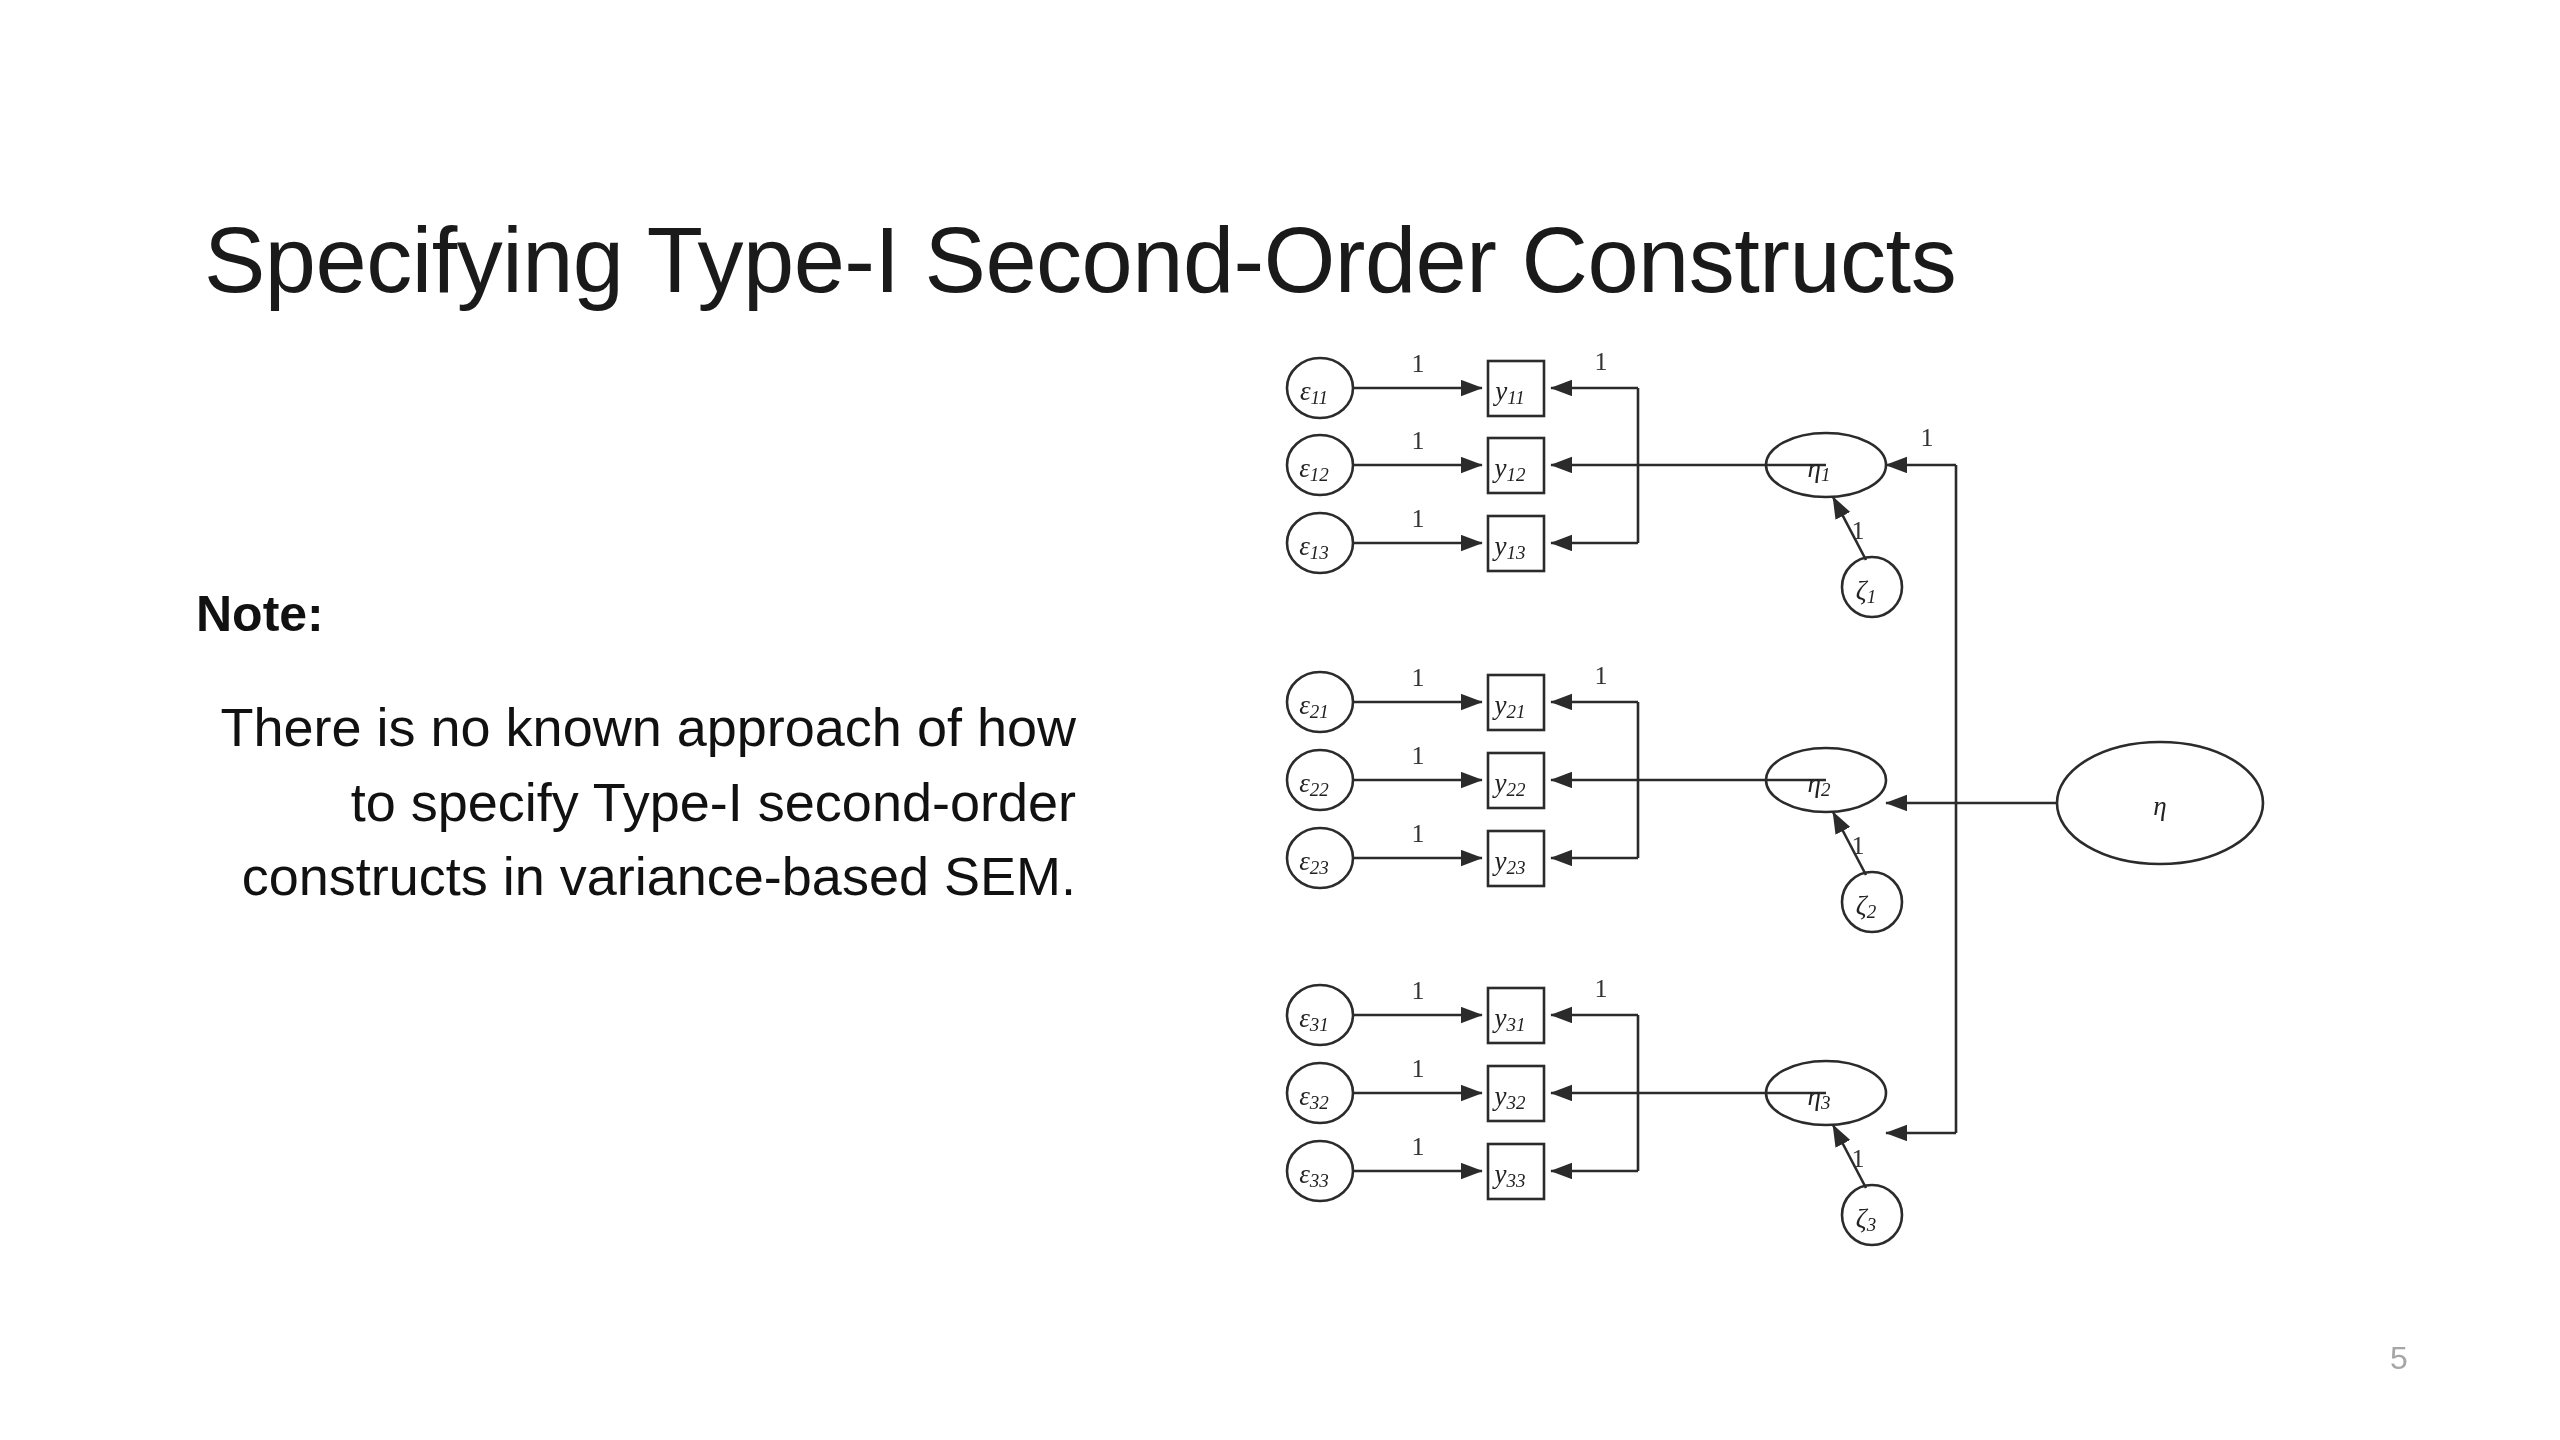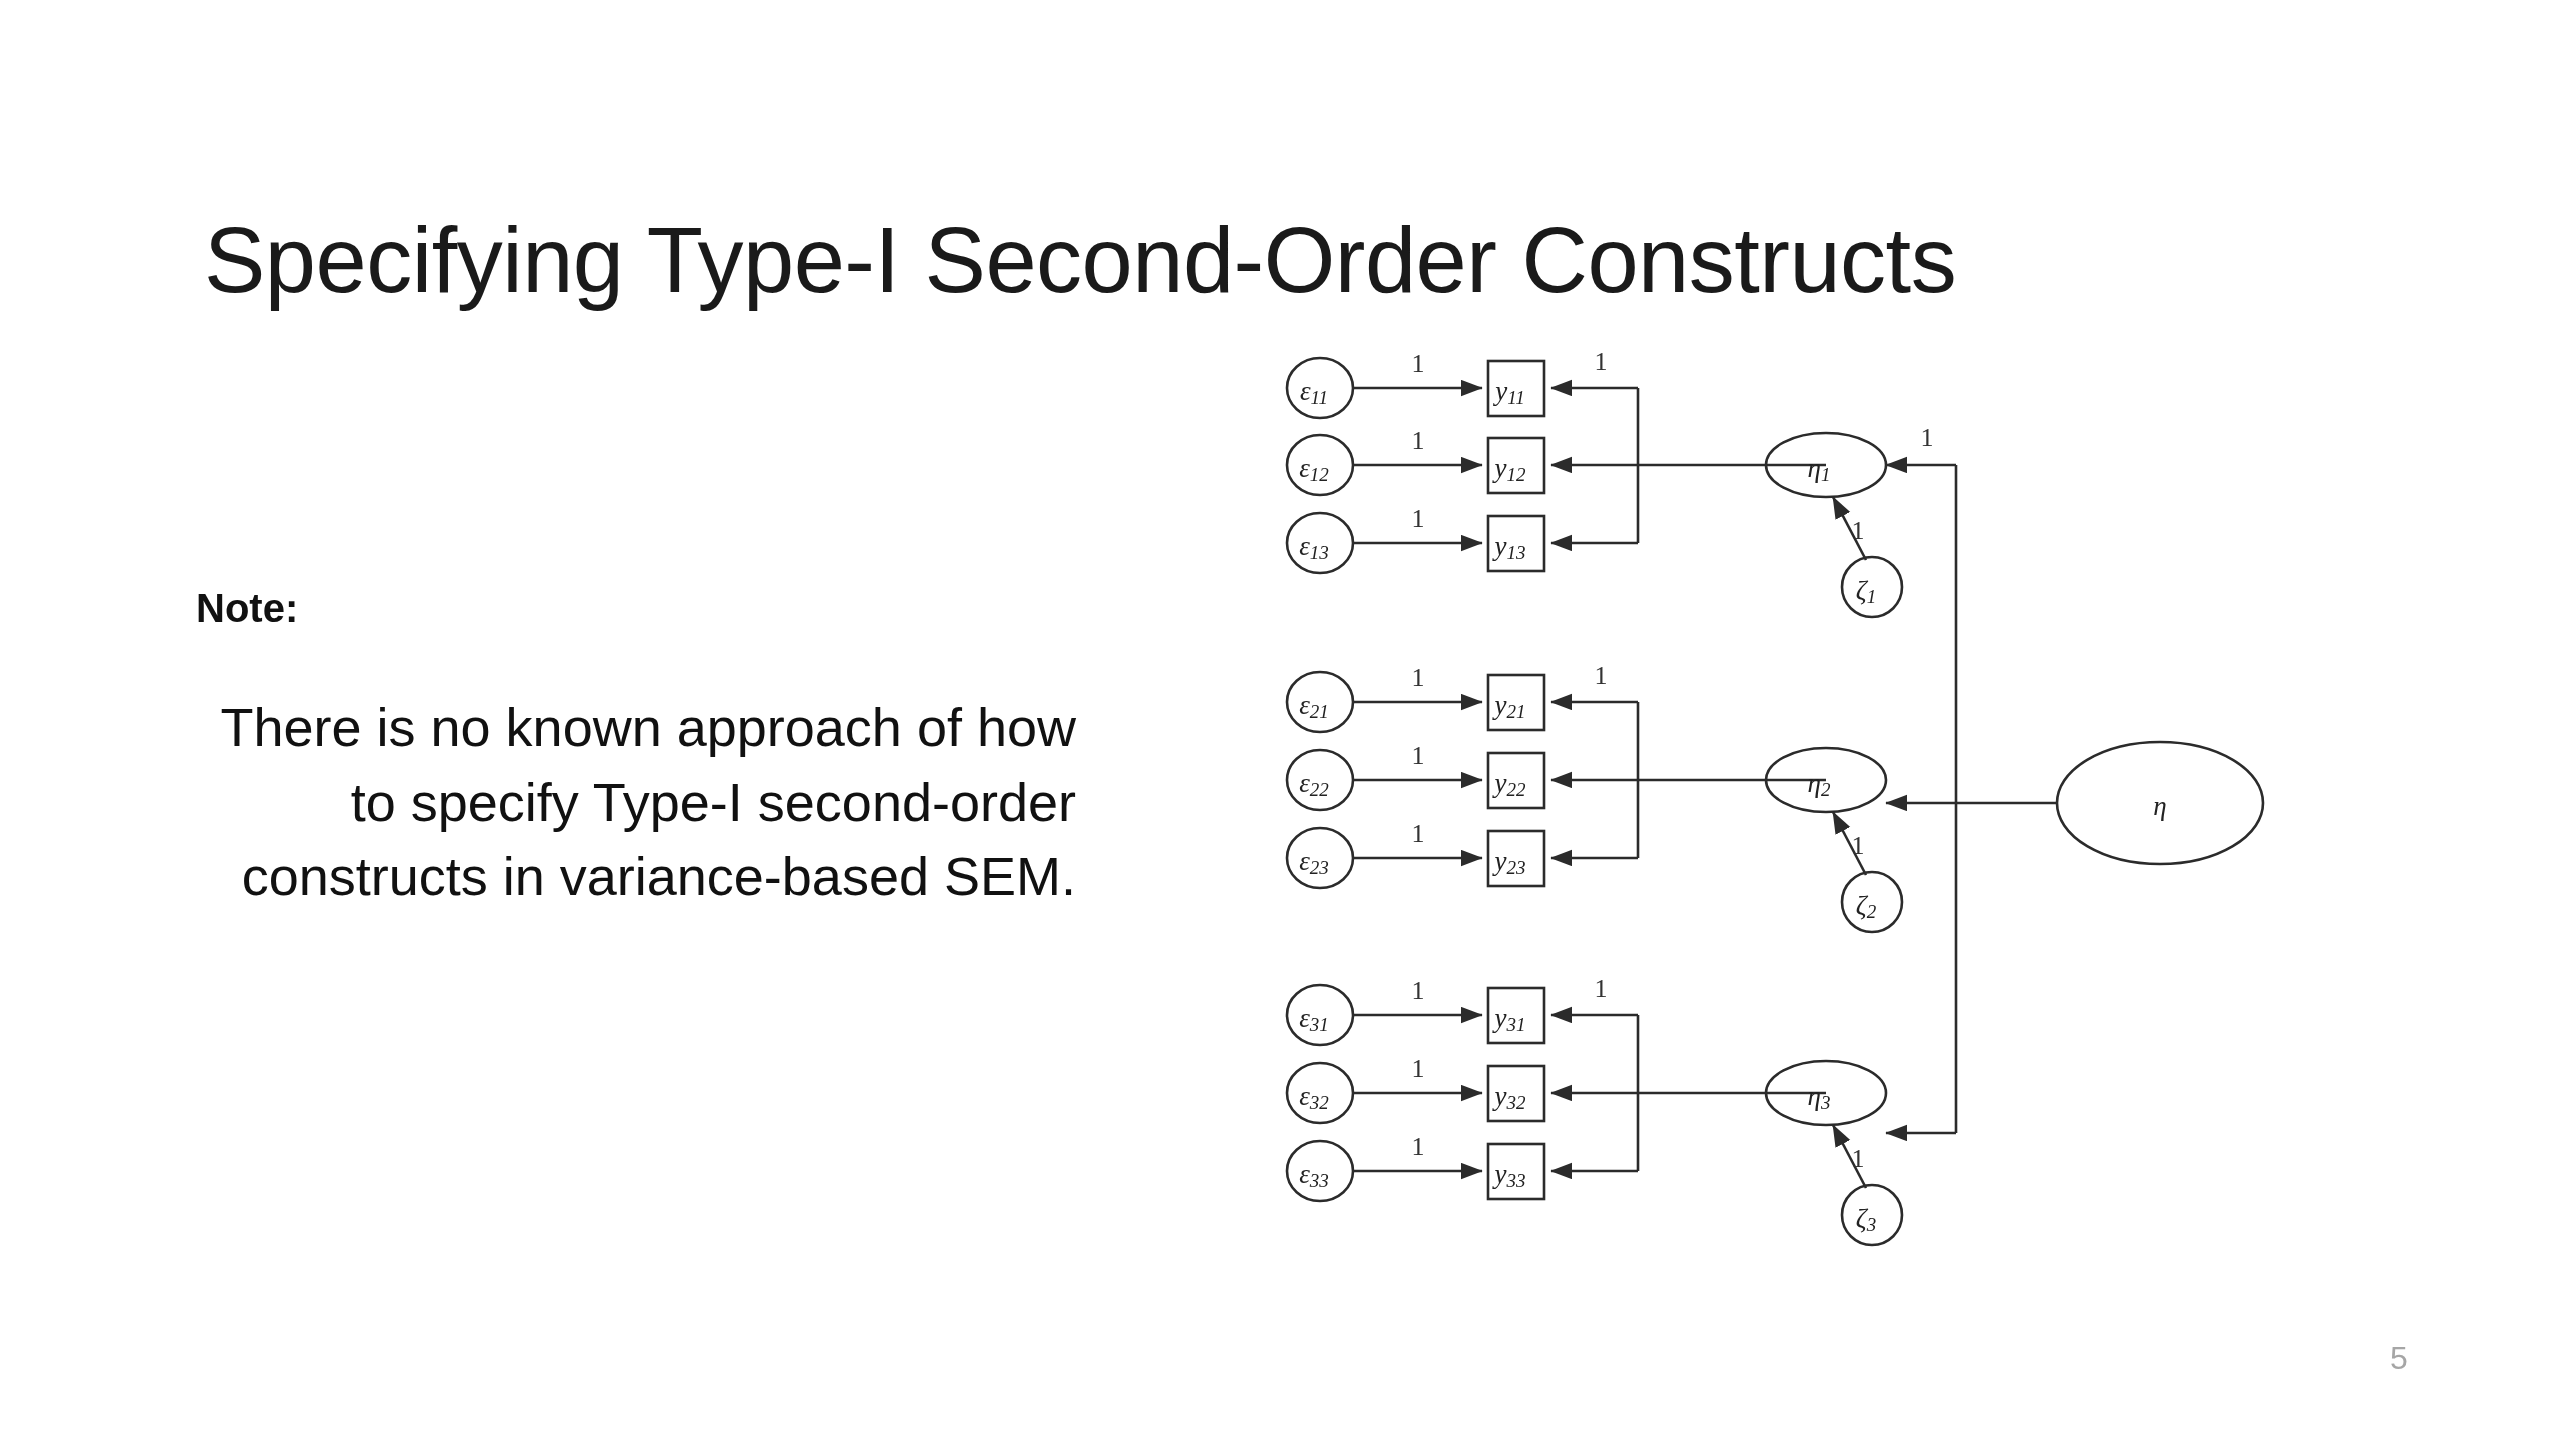--- a/index.html
+++ b/index.html
@@ -11,21 +11,21 @@
   #slide{position:absolute;inset:0;background:#fff;}
 
   .slide-title{
     position:absolute;left:192px;top:148px;width:2240px;
     font-size:92px;font-weight:400;color:#1a1a1a;
     letter-spacing:-0.5px;line-height:1.1;white-space:nowrap;margin-left:12px;
   }
 
   .note-head{
     position:absolute;left:196px;top:584px;
-    font-size:40px;font-weight:700;color:#111;line-height:1.2;
+    font-size:50px;font-weight:700;color:#111;line-height:1.2;
   }
   .note-body{
     position:absolute;left:196px;top:690px;width:880px;
     font-size:54px;font-weight:400;color:#111;line-height:1.38;text-align:right;
   }
 
   .figure{position:absolute;left:1270px;top:330px;width:1180px;height:1110px;}
   .figure svg{display:block;width:1180px;height:1010px;}
 
   .page-num{

